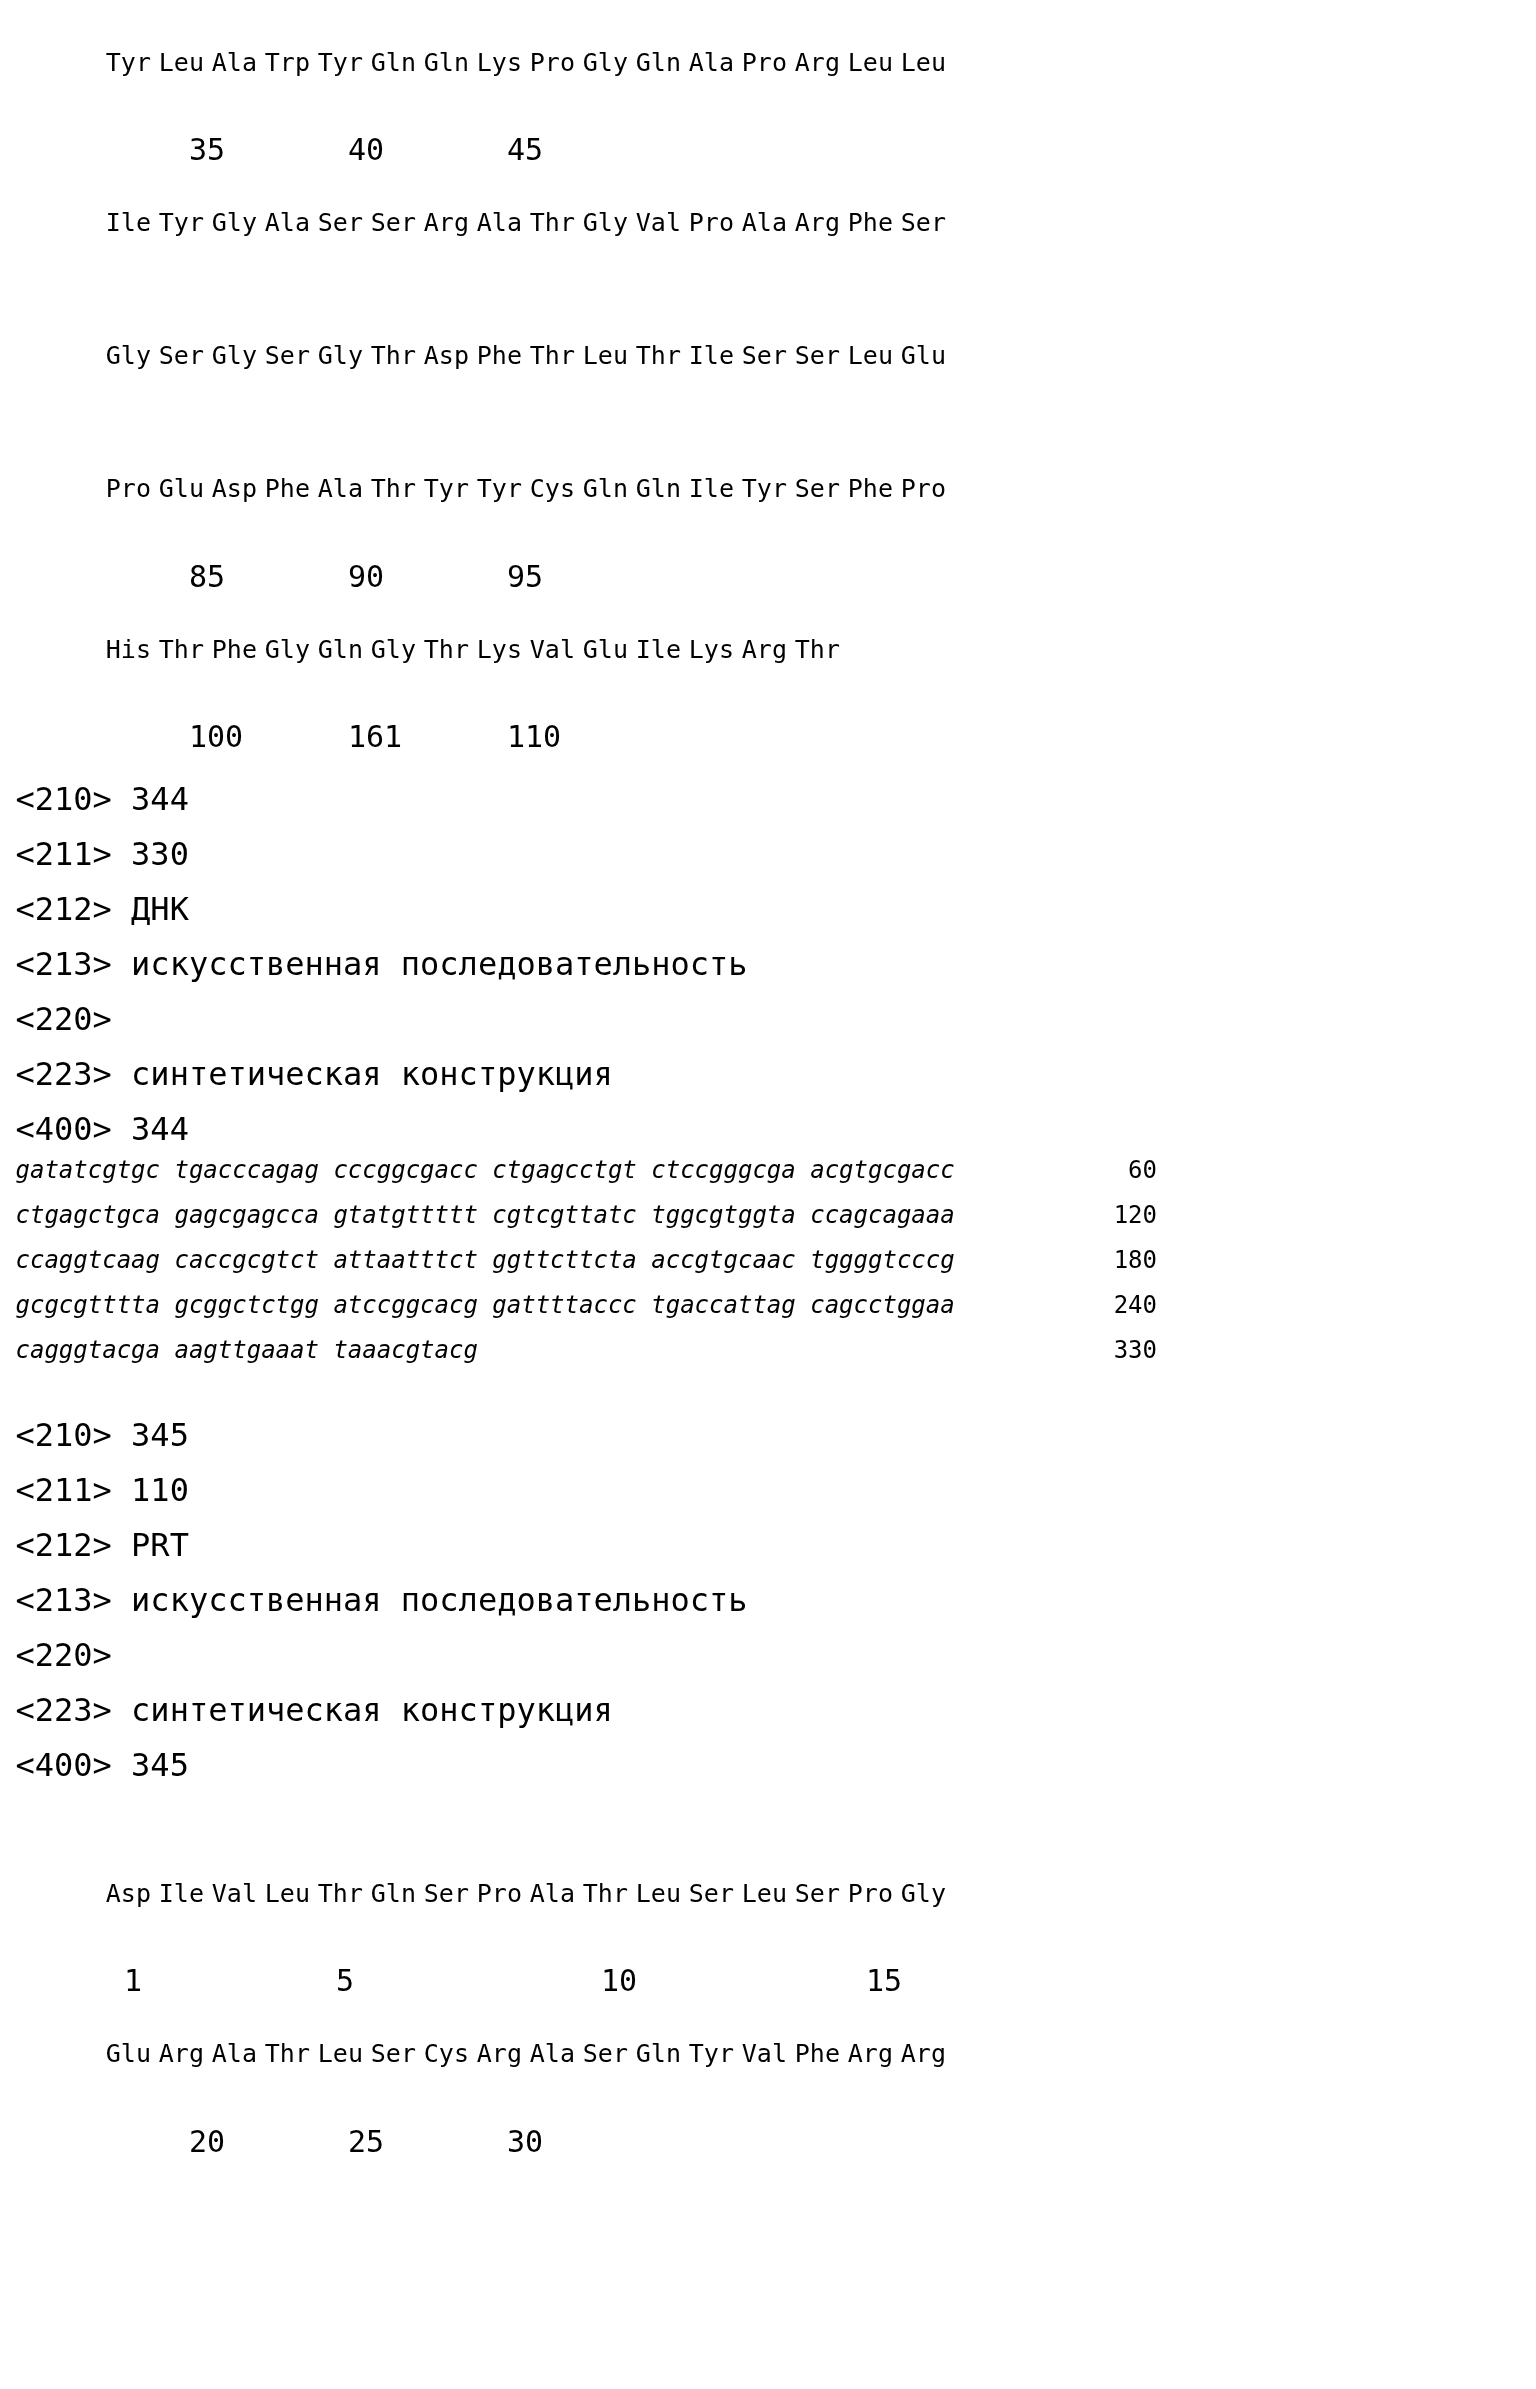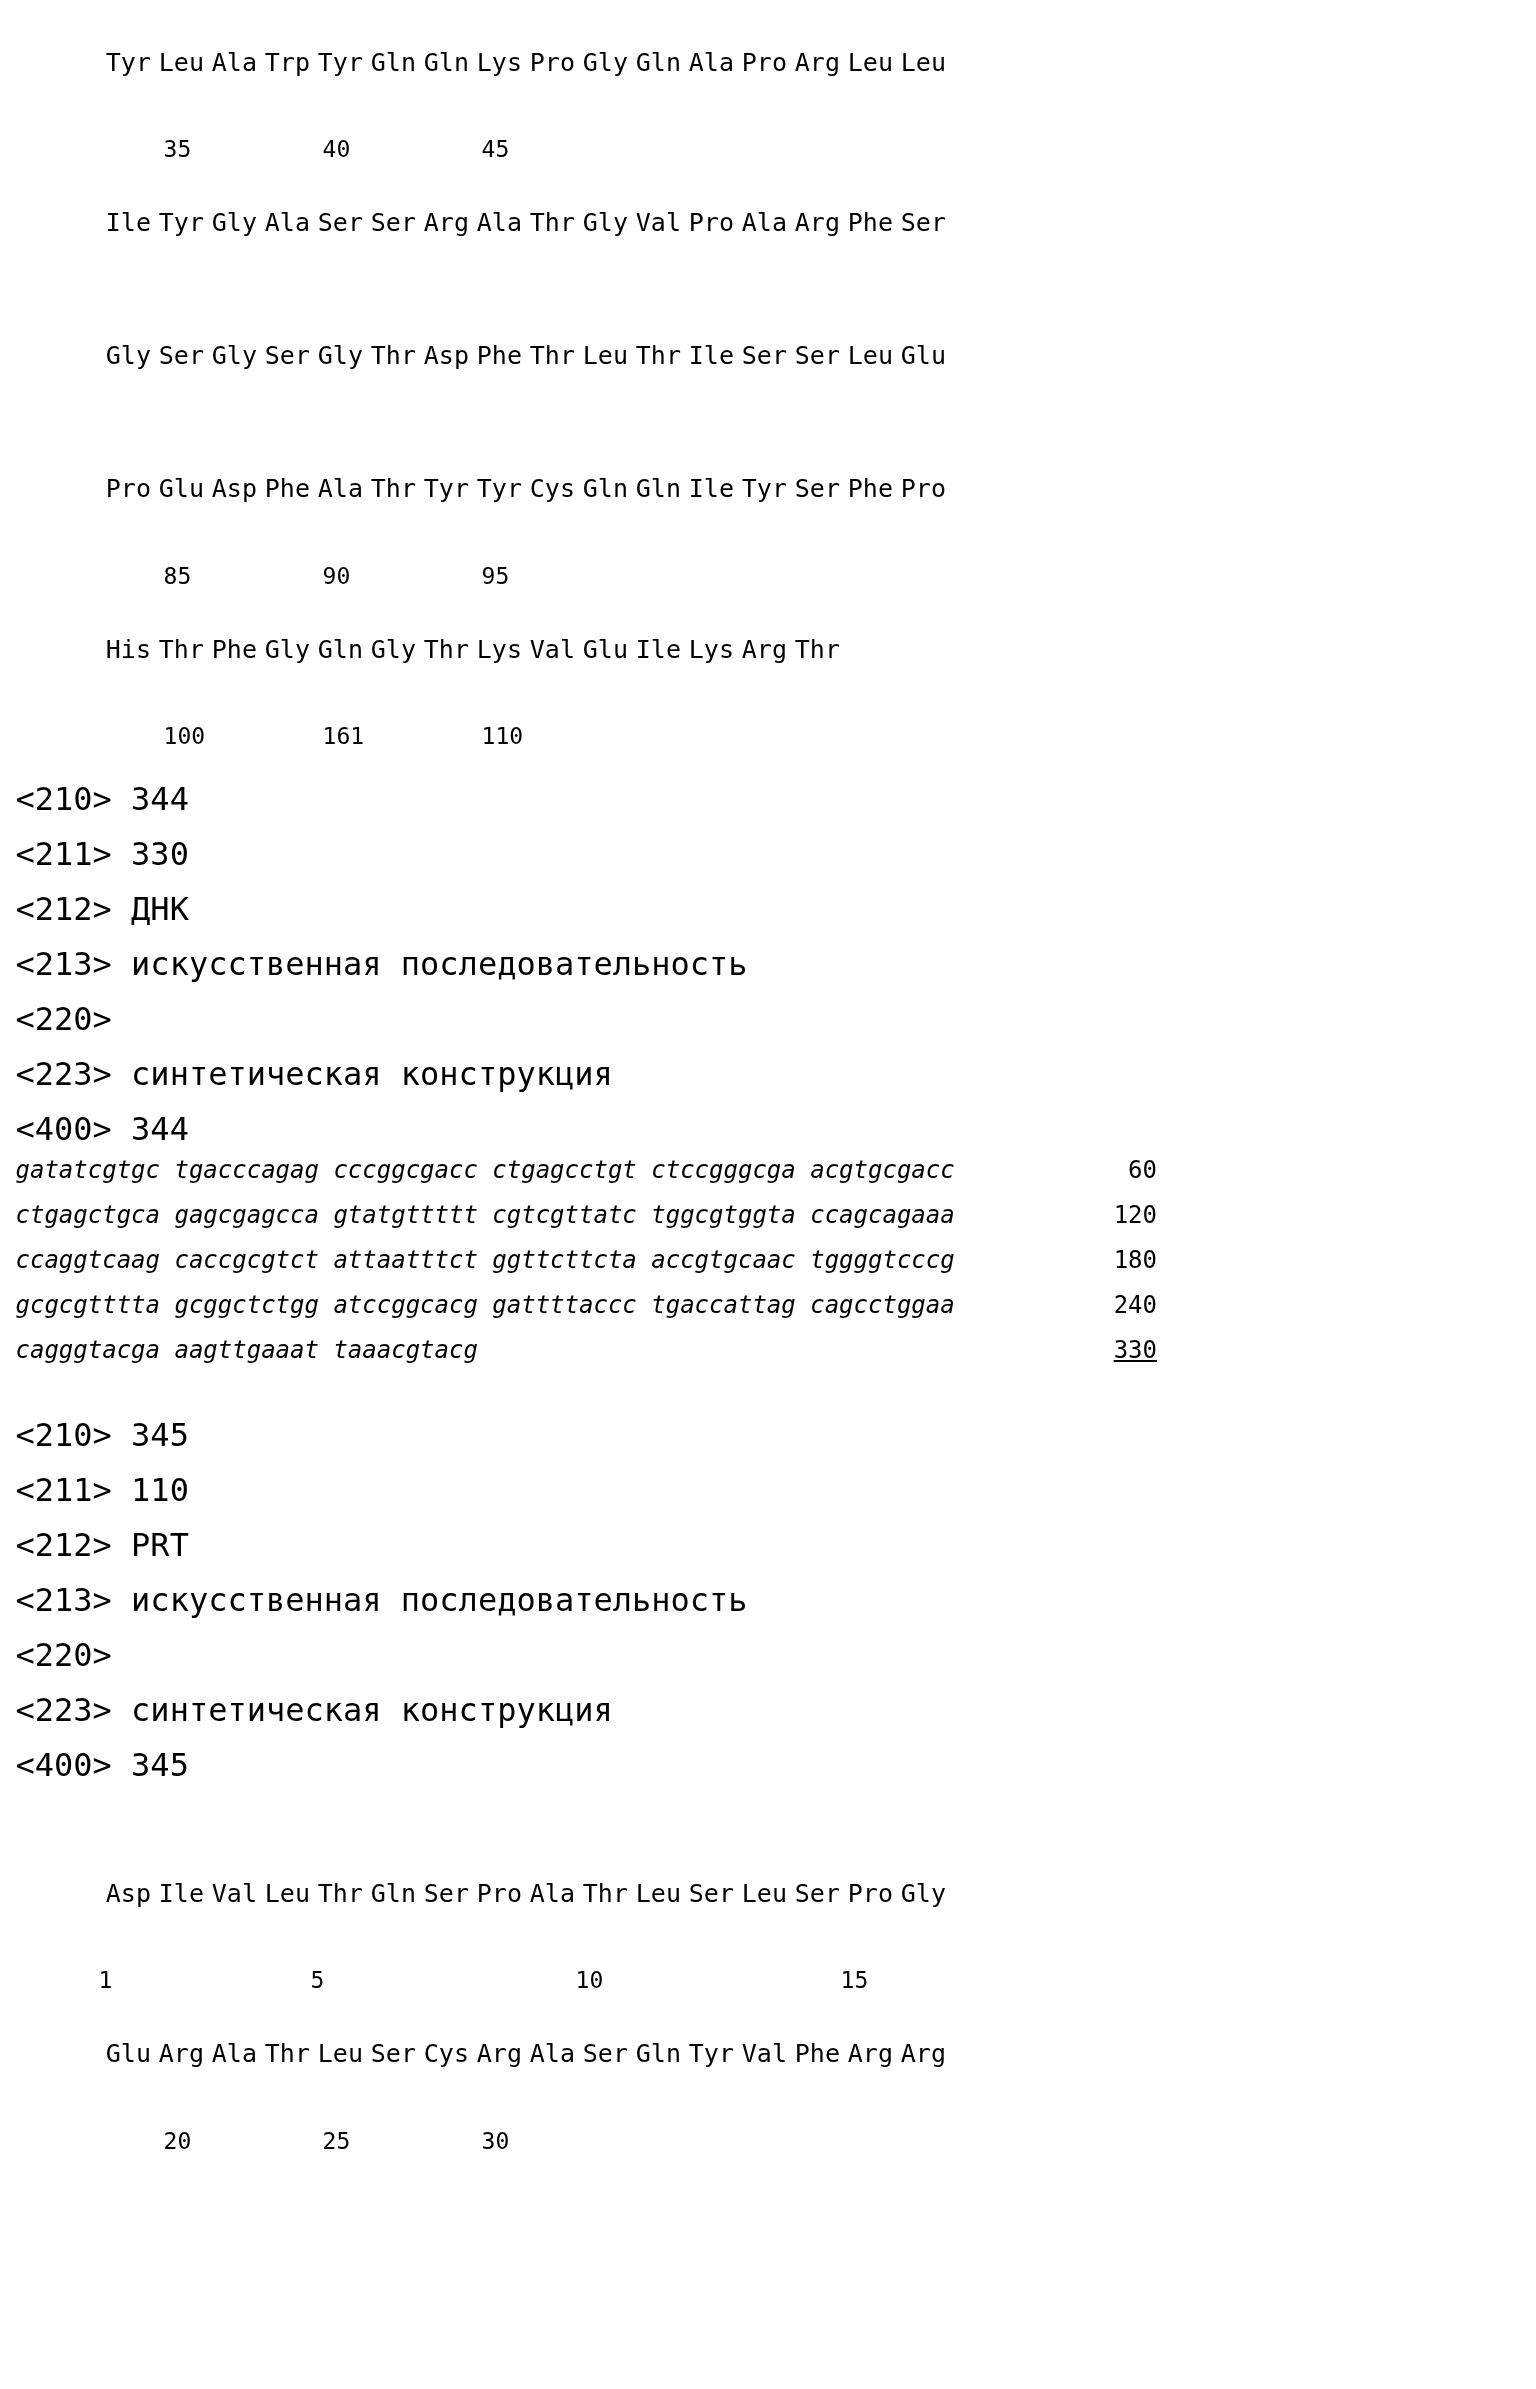--- a/index.html
+++ b/index.html
@@ -34,21 +34,21 @@
     letter-spacing: 0px;
   }
   .prot-res {
     display: inline-block;
     width: 53px;
     text-align: left;
   }
   .prot-num-row {
     display: block;
     white-space: pre;
-    font-size: 23px;
+    font-size: 30px;
     line-height: 27.5px;
     height: 27.5px;
   }
   .prot-num {
     display: inline-block;
     width: 53px;
     text-align: left;
   }
   .prot-num.offset {
     text-indent: 12px;
@@ -83,21 +83,20 @@
     font-style: italic;
   }
   .dna-count {
     display: inline-block;
     width: 77px;
     text-align: right;
   }
   .dna-count.inline-num {
     width: auto;
     text-align: left;
-    text-decoration: underline;
   }
   .spacer-sm { height: 22.3px; }
   .spacer-md { height: 41px; }
 </style>
 </head>
 <body>
 
 <div class="page">
 
   <div class="prot-block">

